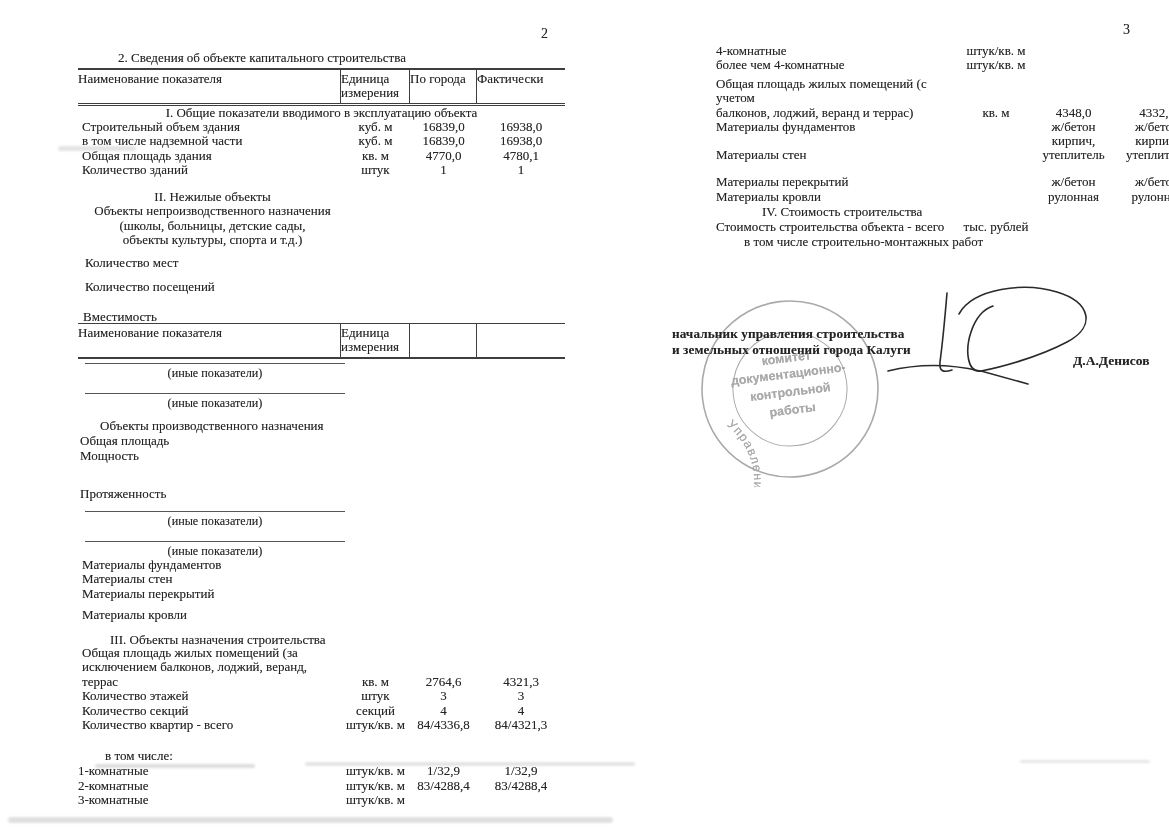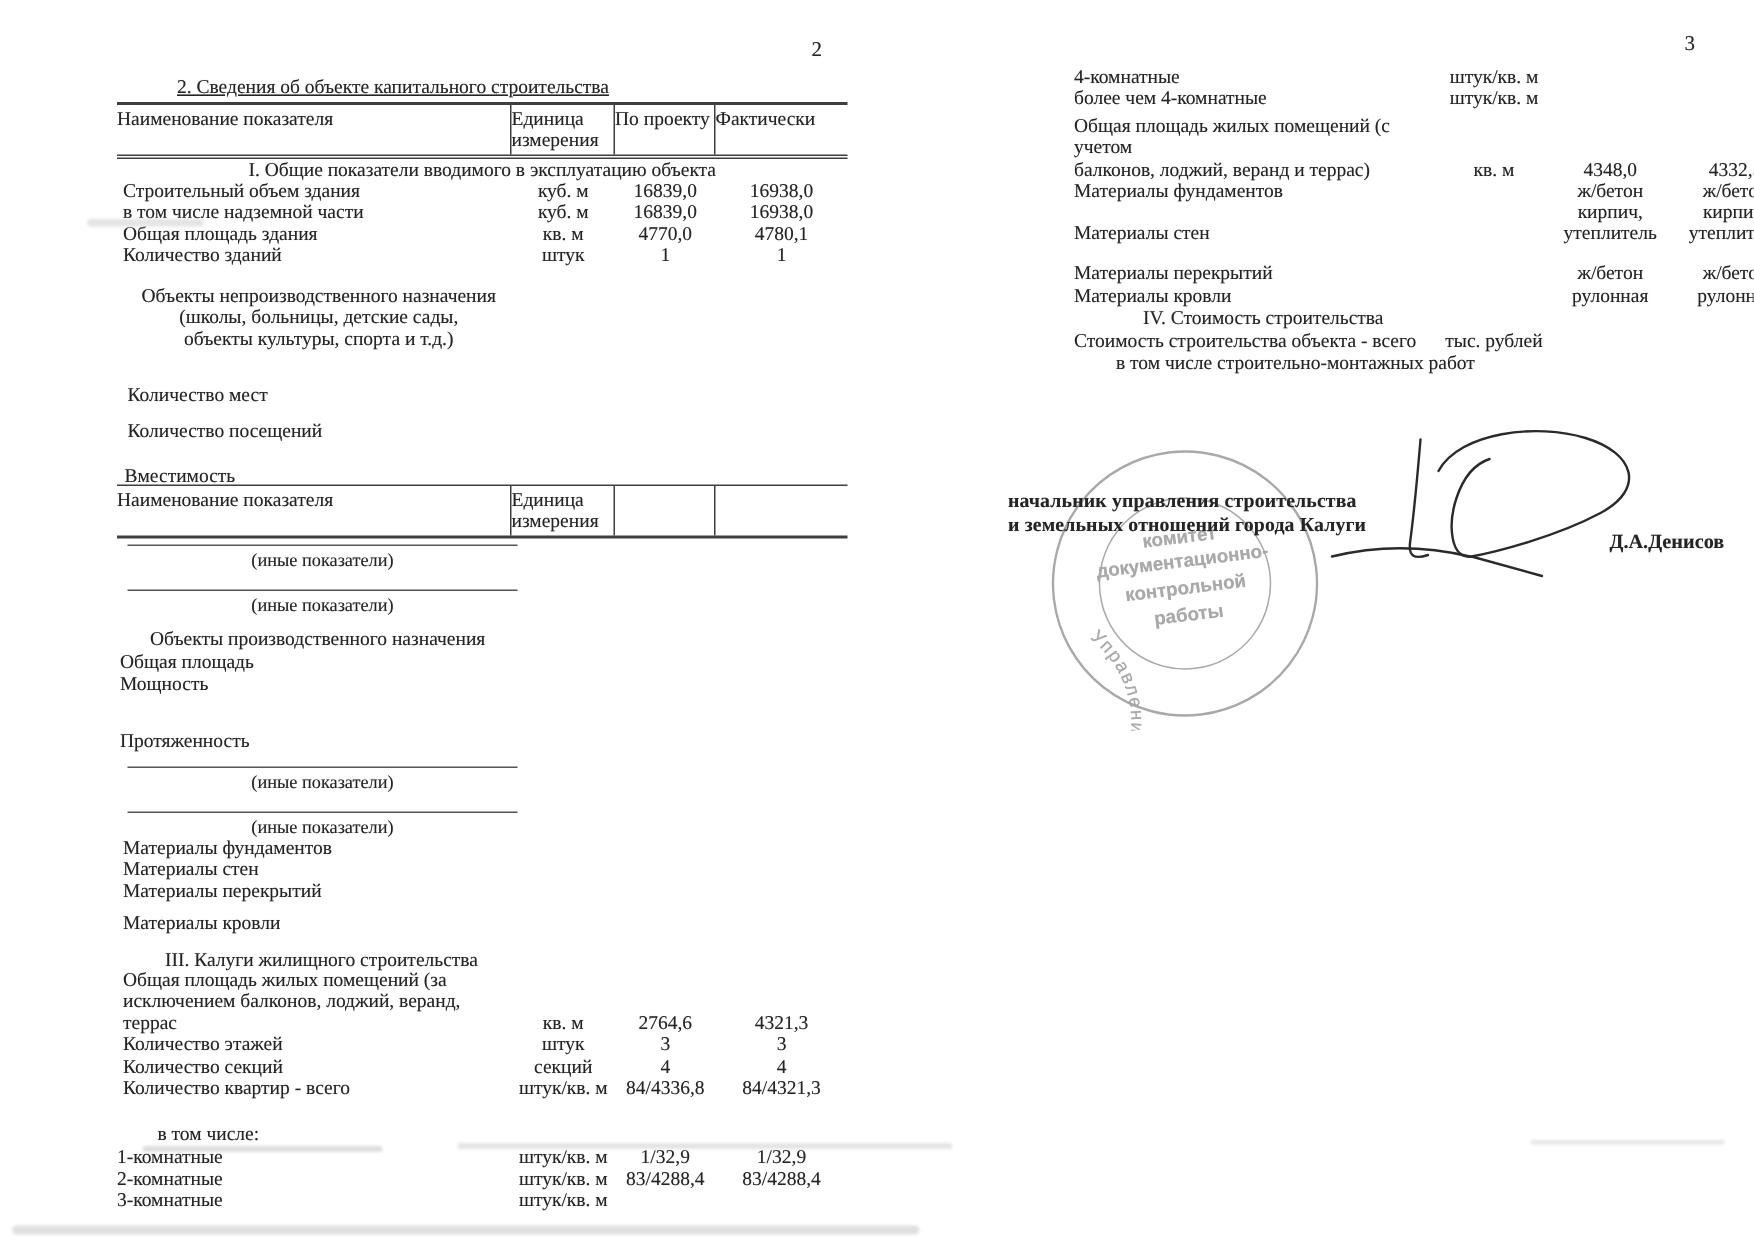--- a/index.html
+++ b/index.html
@@ -43,26 +43,26 @@
   .sig-title{line-height:15.5px;font-size:13.2px;font-weight:bold;letter-spacing:.1px;}
   .stamp-svg{opacity:.85;}
 </style>
 </head>
 <body>
 
 <div class="abs" style="left:0;top:0;width:640px;height:832px;">
 
   <div class="abs" style="left:541px;top:26px;font-size:14px;">2</div>
 
-  <div class="abs" style="left:118px;top:50px;text-decoration:underline;">2. Сведения об объекте капитального строительства</div>
+  <div class="abs" style="left:118px;top:50px;">2. Сведения об объекте капитального строительства</div>
 
   <div class="abs tgrid tbl-head" style="left:78px;top:68px;">
     <div class="hc brd">Наименование показателя</div>
     <div class="hc brd">Единица измерения</div>
-    <div class="hc brd">По проекту</div>
+    <div class="hc brd">По города</div>
     <div class="hc">Фактически</div>
   </div>
 
   <div class="abs ctr" style="left:78px;top:105px;width:487px;">I. Общие показатели вводимого в эксплуатацию объекта</div>
 
   <div class="abs" style="left:78px;top:120px;">
     <div class="tgrid trow">
       <div class="lab">Строительный объем здания</div>
       <div class="unit">куб. м</div>
       <div class="val">16839,0</div>
@@ -82,20 +82,21 @@
     </div>
     <div class="tgrid trow">
       <div class="lab">Количество зданий</div>
       <div class="unit">штук</div>
       <div class="val">1</div>
       <div class="val">1</div>
     </div>
   </div>
 
   <div class="abs ctr" style="left:70px;top:190px;width:285px;line-height:14.4px;">
+    <div>II. Нежилые объекты</div>
     <div>Объекты непроизводственного назначения</div>
     <div>(школы, больницы, детские сады,</div>
     <div>объекты культуры, спорта и т.д.)</div>
   </div>
 
   <div class="abs" style="left:85px;top:255px;">Количество мест</div>
   <div class="abs" style="left:85px;top:279px;">Количество посещений</div>
   <div class="abs" style="left:83px;top:309px;">Вместимость</div>
 
   <div class="abs tgrid tbl-head" style="left:78px;top:323px;border-top-width:1.5px;border-bottom:2px solid #3e3e3e;">
@@ -122,21 +123,21 @@
   <div class="abs rule" style="left:85px;top:541px;width:260px;"></div>
   <div class="abs cap" style="left:85px;top:544px;width:260px;">(иные показатели)</div>
 
   <div class="abs" style="left:82px;top:558px;line-height:14.4px;">
     <div>Материалы фундаментов</div>
     <div>Материалы стен</div>
     <div>Материалы перекрытий</div>
   </div>
   <div class="abs" style="left:82px;top:607px;">Материалы кровли</div>
 
-  <div class="abs" style="left:110px;top:632px;">III. Калуги жилищного строительства</div>
+  <div class="abs" style="left:110px;top:632px;">III. Объекты назначения строительства</div>
 
   <div class="abs" style="left:78px;top:646px;">
     <div class="tgrid trow bottomalign">
       <div class="lab pre">Общая площадь жилых помещений (за
 исключением балконов, лоджий, веранд, террас</div>
       <div class="unit">кв. м</div>
       <div class="val">2764,6</div>
       <div class="val">4321,3</div>
     </div>
     <div class="tgrid trow">

